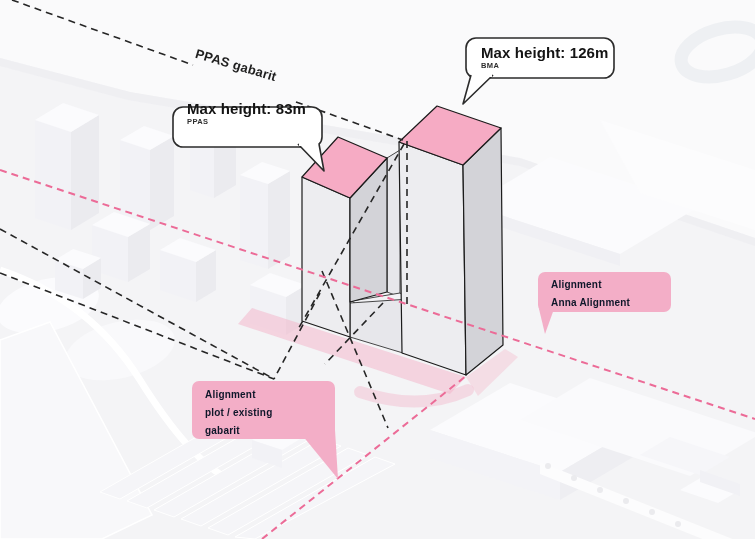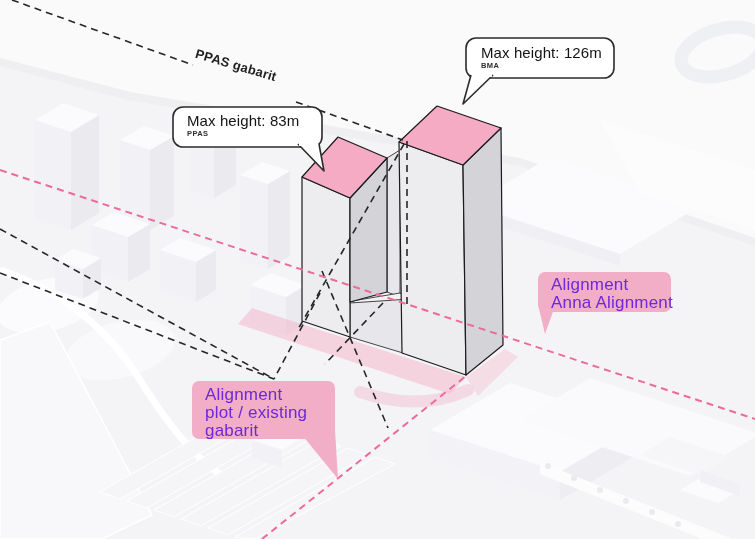--- a/index.html
+++ b/index.html
@@ -10,25 +10,25 @@
     -webkit-font-smoothing:antialiased;
   }
   .stage svg{position:absolute;left:0;top:0;}
   .txt{position:absolute;pointer-events:none;}
   .gabarit{
     left:198px;top:46px;width:110px;
     transform:rotate(16.5deg);transform-origin:left top;
     font-size:13px;font-weight:600;color:#1f1f1f;letter-spacing:.2px;
   }
   .callout-txt{color:#141414;}
-  .callout-txt .c-title{font-size:15px;font-weight:400;line-height:17px;letter-spacing:.1px;}
+  .callout-txt .c-title{font-size:15px;font-weight:700;line-height:17px;letter-spacing:.1px;}
   .callout-txt .c-tag{font-size:7.5px;font-weight:700;line-height:9px;color:#2e2e2e;letter-spacing:.4px;}
-  .c83{left:187px;top:112px;}
+  .c83{left:187px;top:100px;}
   .c126{left:481px;top:44px;}
-  .pink-txt{color:#6d28d9;font-size:17px;font-weight:400;line-height:18px;letter-spacing:.2px;}
+  .pink-txt{color:#0f172a;font-size:10px;font-weight:700;line-height:18px;letter-spacing:.2px;}
   .p-anna{left:551px;top:276px;}
   .p-plot{left:205px;top:386px;}
 </style>
 </head>
 <body>
 
 <div class="stage">
 
   <svg width="755" height="539" viewBox="0 0 755 539">
 

